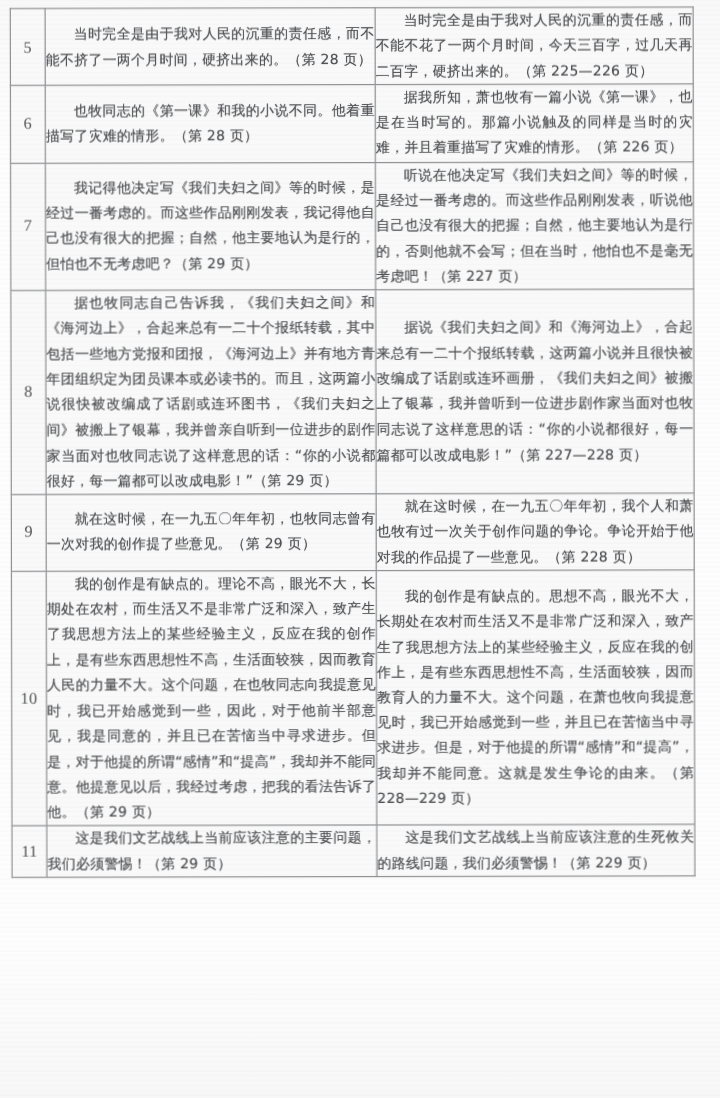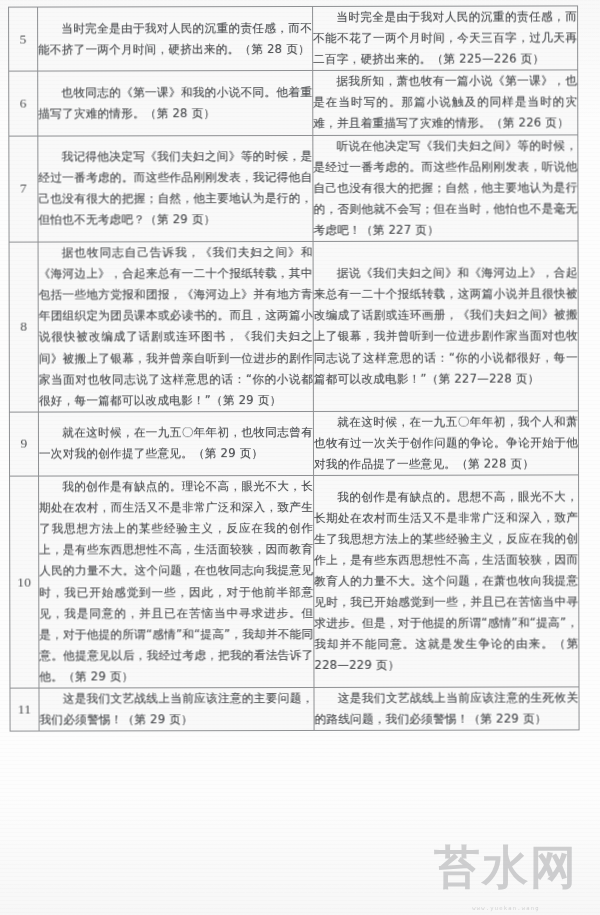--- a/index.html
+++ b/index.html
@@ -219,17 +219,13 @@
             </td>
         </tr>
 
       </tbody>
     </table>
 
   </div>
 
   <div id="scan-texture"></div>
 
-  <div id="watermark">
-    <div class="wm-chars">苔水网</div>
-    <div class="wm-sub">www.yuekan.wang</div>
-  </div>
 </div>
 
 </body></html>

